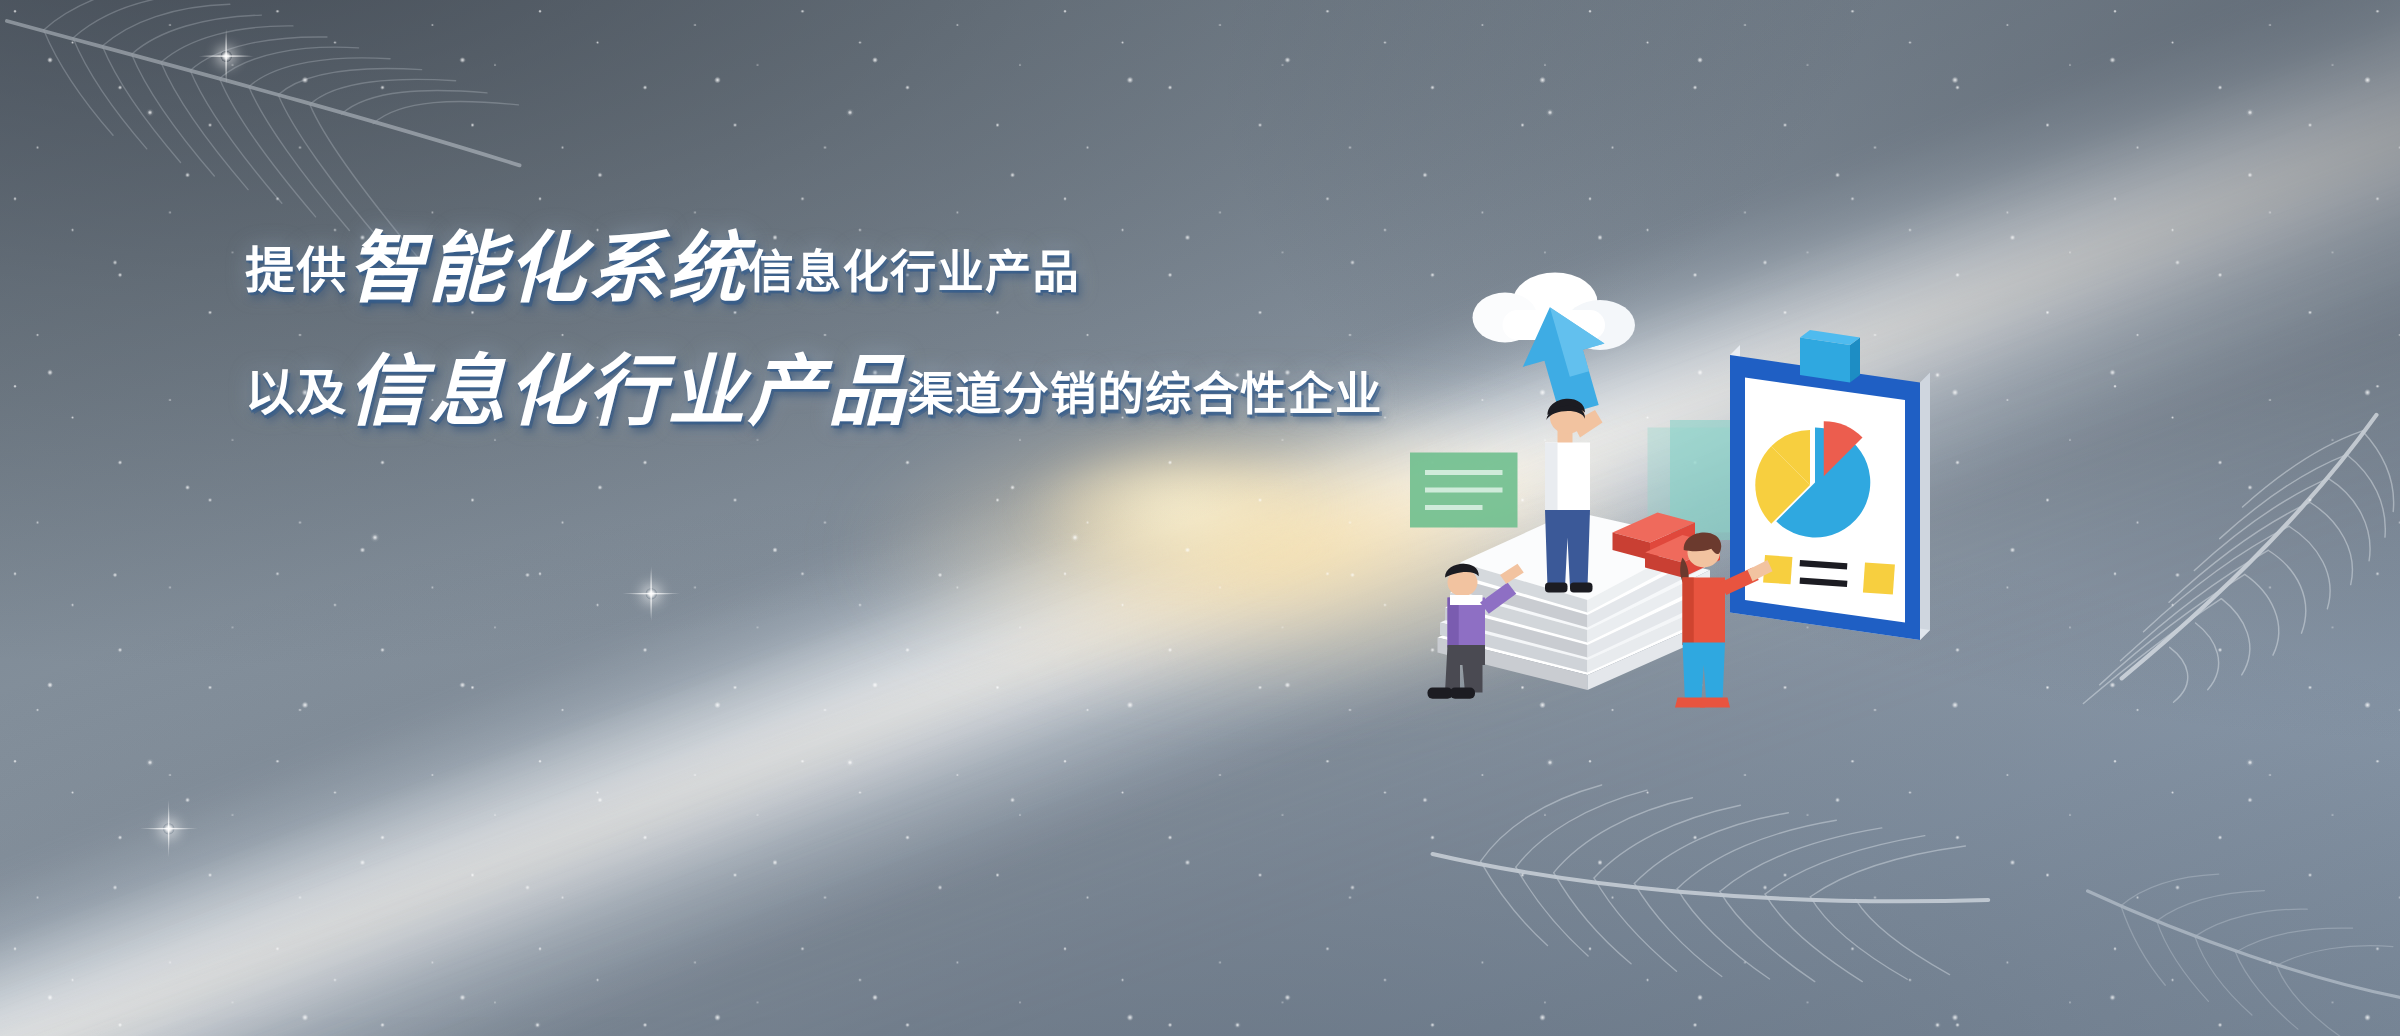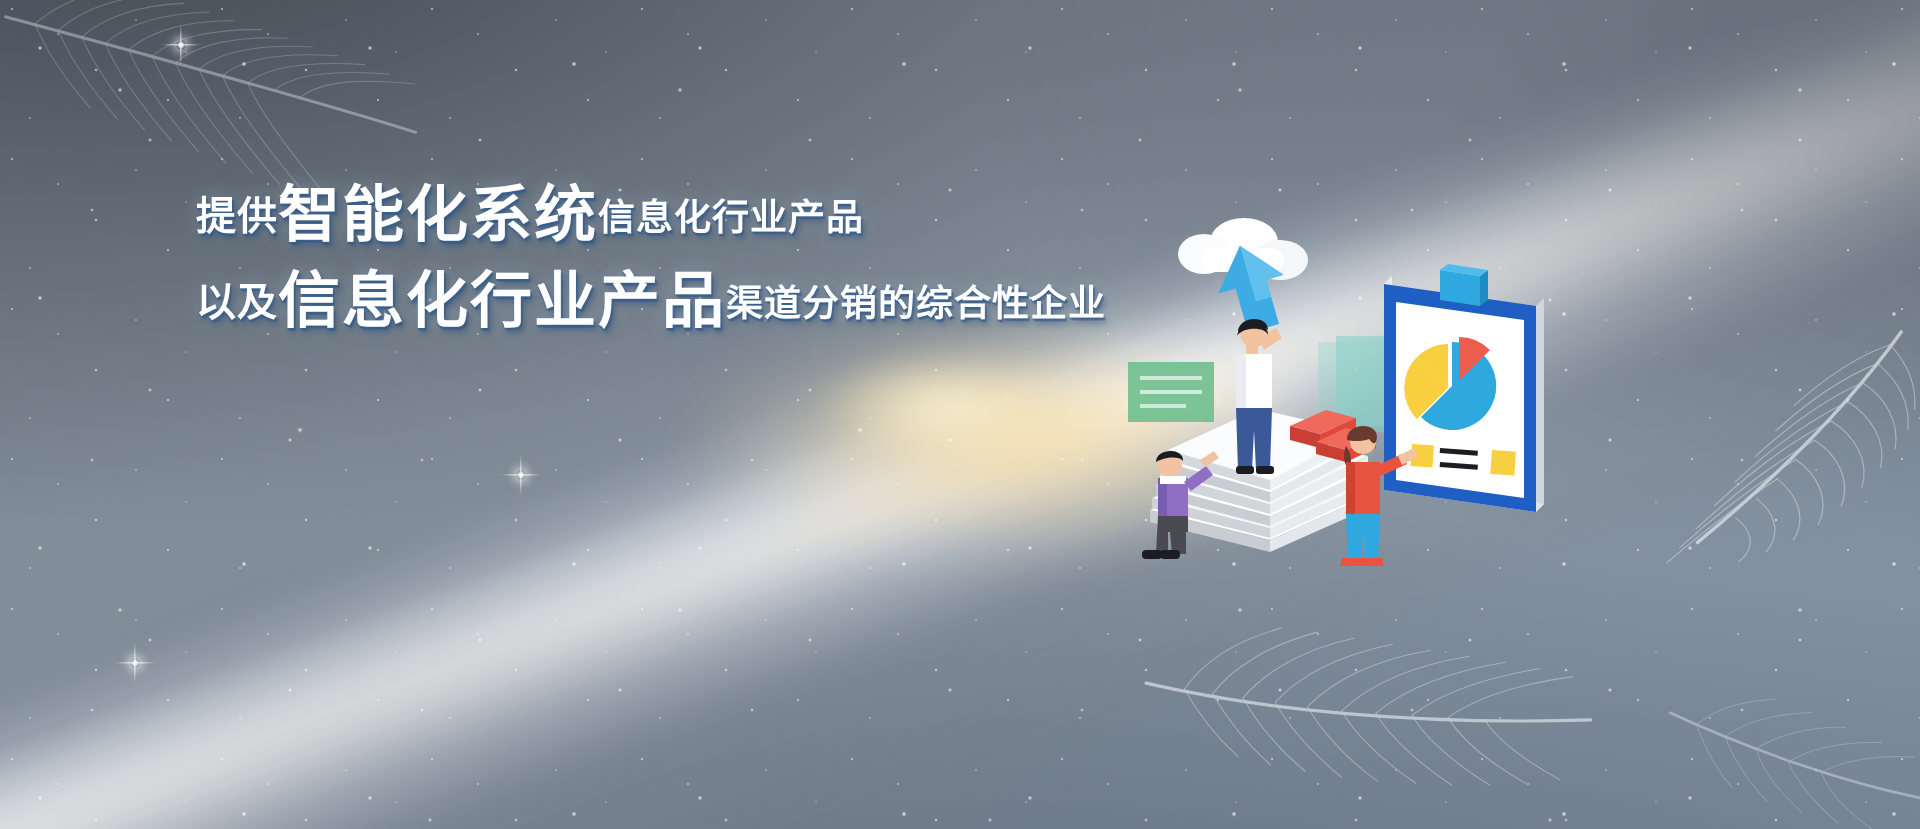--- a/index.html
+++ b/index.html
@@ -165,23 +165,23 @@
     color:#ffffff;
     font-weight:700;
     letter-spacing:1px;
     line-height:1.0;
     text-shadow:
       0 2px 0 rgba(49,92,143,.55),
       2px 3px 0 rgba(42,84,136,.45),
       3px 5px 7px rgba(29,63,107,.55),
       0 0 18px rgba(190,216,240,.35);
   }
-  .hl-line + .hl-line{margin-top:24px;}
+  .hl-line + .hl-line{margin-top:36px;}
   .hl-sm{font-size:40px;}
-  .hl-lg{font-size:62px;letter-spacing:2px;}
+  .hl-lg{font-size:62px;letter-spacing:2px;font-style:italic;}
   .hl-md{font-size:37px;}
 
   .hl-line .seg{display:inline-block;vertical-align:baseline;}
   .seg-lg{position:relative;top:2px;}
   .seg-sm{position:relative;top:-4px;}
 
   
   #illustration{
     position:absolute;
     left:1140px; top:210px;

